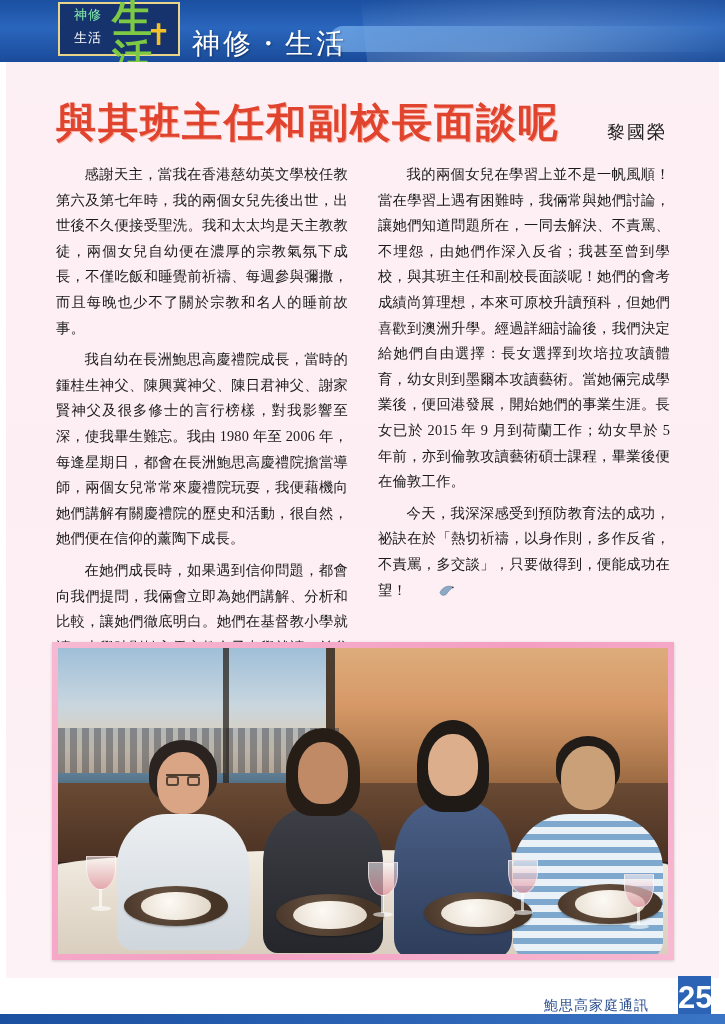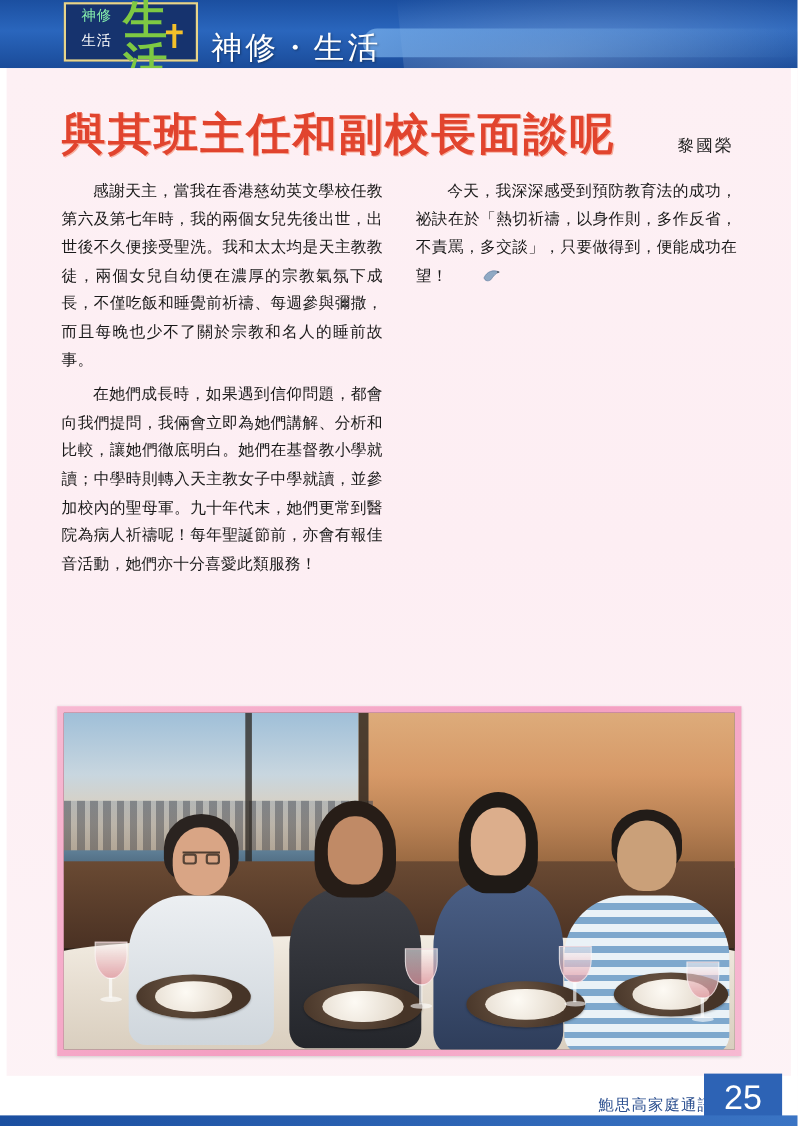--- a/index.html
+++ b/index.html
@@ -137,21 +137,21 @@
     line-height: 48px;
     font-weight: bold;
     color: #e1442e;
     letter-spacing: 2px;
     text-shadow: 1px 1px 0 #f7b0a0;
   }
   .author {
     position: absolute;
     right: 58px;
     top: 62px;
-    font-size: 15px;
+    font-size: 18px;
     line-height: 16px;
     color: #222222;
     letter-spacing: 2px;
   }
 
   
   .columns {
     position: absolute;
     left: 56px;
     top: 100px;
@@ -312,28 +312,28 @@
     left: 0;
     bottom: 0;
     width: 725px;
     height: 10px;
     background: linear-gradient(90deg, #1b4fa0, #3a74c4);
   }
   .page-number-box {
     position: absolute;
     right: 14px;
     bottom: 4px;
-    width: 71px;
+    width: 33px;
     height: 44px;
     background: #2d63b5;
     color: #ffffff;
     font-size: 31px;
     line-height: 44px;
     text-align: center;
-    font-weight: normal;
+    font-weight: bold;
     font-family: "Liberation Sans", sans-serif;
   }
   .footer-text {
     position: absolute;
     right: 76px;
     bottom: 12px;
     font-size: 14px;
     line-height: 14px;
     color: #2b4f8f;
     letter-spacing: 1px;
@@ -361,23 +361,25 @@
 <div class="page">
   <div class="page-border-left"></div>
   <div class="page-border-right"></div>
 
   <div class="article-title">與其班主任和副校長面談呢</div>
   <div class="author">黎國榮</div>
 
   <div class="columns">
     <div class="col">
       <p>感謝天主，當我在香港慈幼英文學校任教第六及第七年時，我的兩個女兒先後出世，出世後不久便接受聖洗。我和太太均是天主教教徒，兩個女兒自幼便在濃厚的宗教氣氛下成長，不僅吃飯和睡覺前祈禱、每週參與彌撒，而且每晚也少不了關於宗教和名人的睡前故事。</p>
+      <p>我自幼在長洲鮑思高慶禮院成長，當時的鍾桂生神父、陳興冀神父、陳日君神父、謝家賢神父及很多修士的言行榜樣，對我影響至深，使我畢生難忘。我由 1980 年至 2006 年，每逢星期日，都會在長洲鮑思高慶禮院擔當導師，兩個女兒常常來慶禮院玩耍，我便藉機向她們講解有關慶禮院的歷史和活動，很自然，她們便在信仰的薰陶下成長。</p>
       <p>在她們成長時，如果遇到信仰問題，都會向我們提問，我倆會立即為她們講解、分析和比較，讓她們徹底明白。她們在基督教小學就讀；中學時則轉入天主教女子中學就讀，並參加校內的聖母軍。九十年代末，她們更常到醫院為病人祈禱呢！每年聖誕節前，亦會有報佳音活動，她們亦十分喜愛此類服務！</p>
     </div>
     <div class="col">
+      <p>我的兩個女兒在學習上並不是一帆風順！當在學習上遇有困難時，我倆常與她們討論，讓她們知道問題所在，一同去解決、不責罵、不埋怨，由她們作深入反省；我甚至曾到學校，與其班主任和副校長面談呢！她們的會考成績尚算理想，本來可原校升讀預科，但她們喜歡到澳洲升學。經過詳細討論後，我們決定給她們自由選擇：長女選擇到坎培拉攻讀體育，幼女則到墨爾本攻讀藝術。當她倆完成學業後，便回港發展，開始她們的事業生涯。長女已於 2015 年 9 月到荷蘭工作；幼女早於 5 年前，亦到倫敦攻讀藝術碩士課程，畢業後便在倫敦工作。</p>
       <p class="last-para"><span>今天，我深深感受到預防教育法的成功，祕訣在於「熱切祈禱，以身作則，多作反省，不責罵，多交談」，只要做得到，便能成功在望！</span><span class="dove"><svg viewBox="0 0 20 16" width="18" height="14">
               <path d="M2 11 C5 4, 12 2, 18 5 C14 6, 12 9, 9 13 C6 15, 3 14, 2 11 Z" fill="#8fa9c4" stroke="#5f7da0" stroke-width="0.7"></path>
               <circle cx="16.5" cy="5" r="0.8" fill="#333"></circle>
             </svg></span></p>
     </div>
   </div>
 
   <div class="photo-frame">
     <div class="photo">
       <div class="ph-sky"></div>

